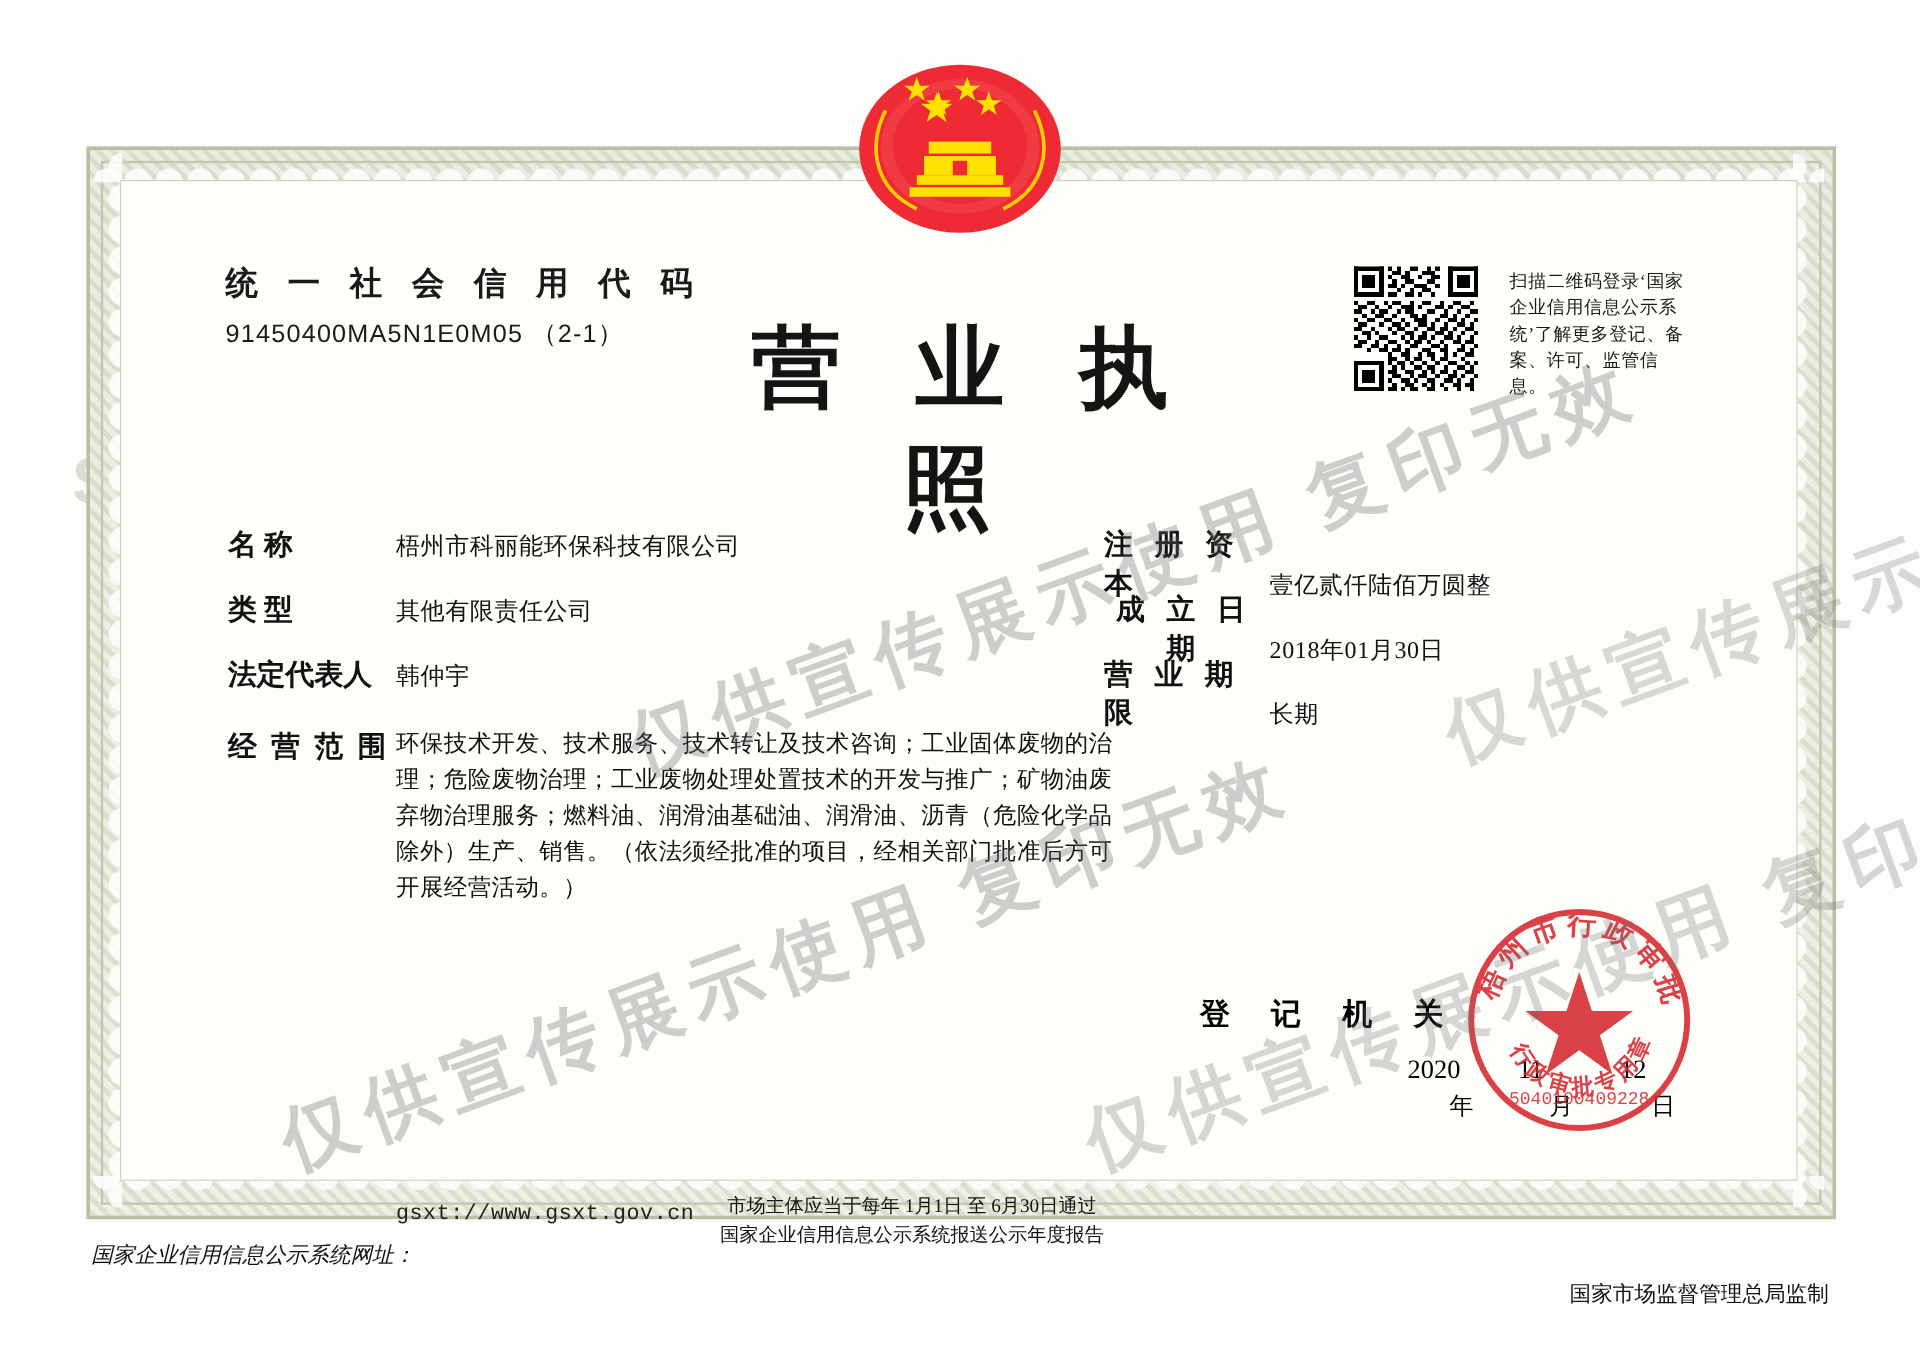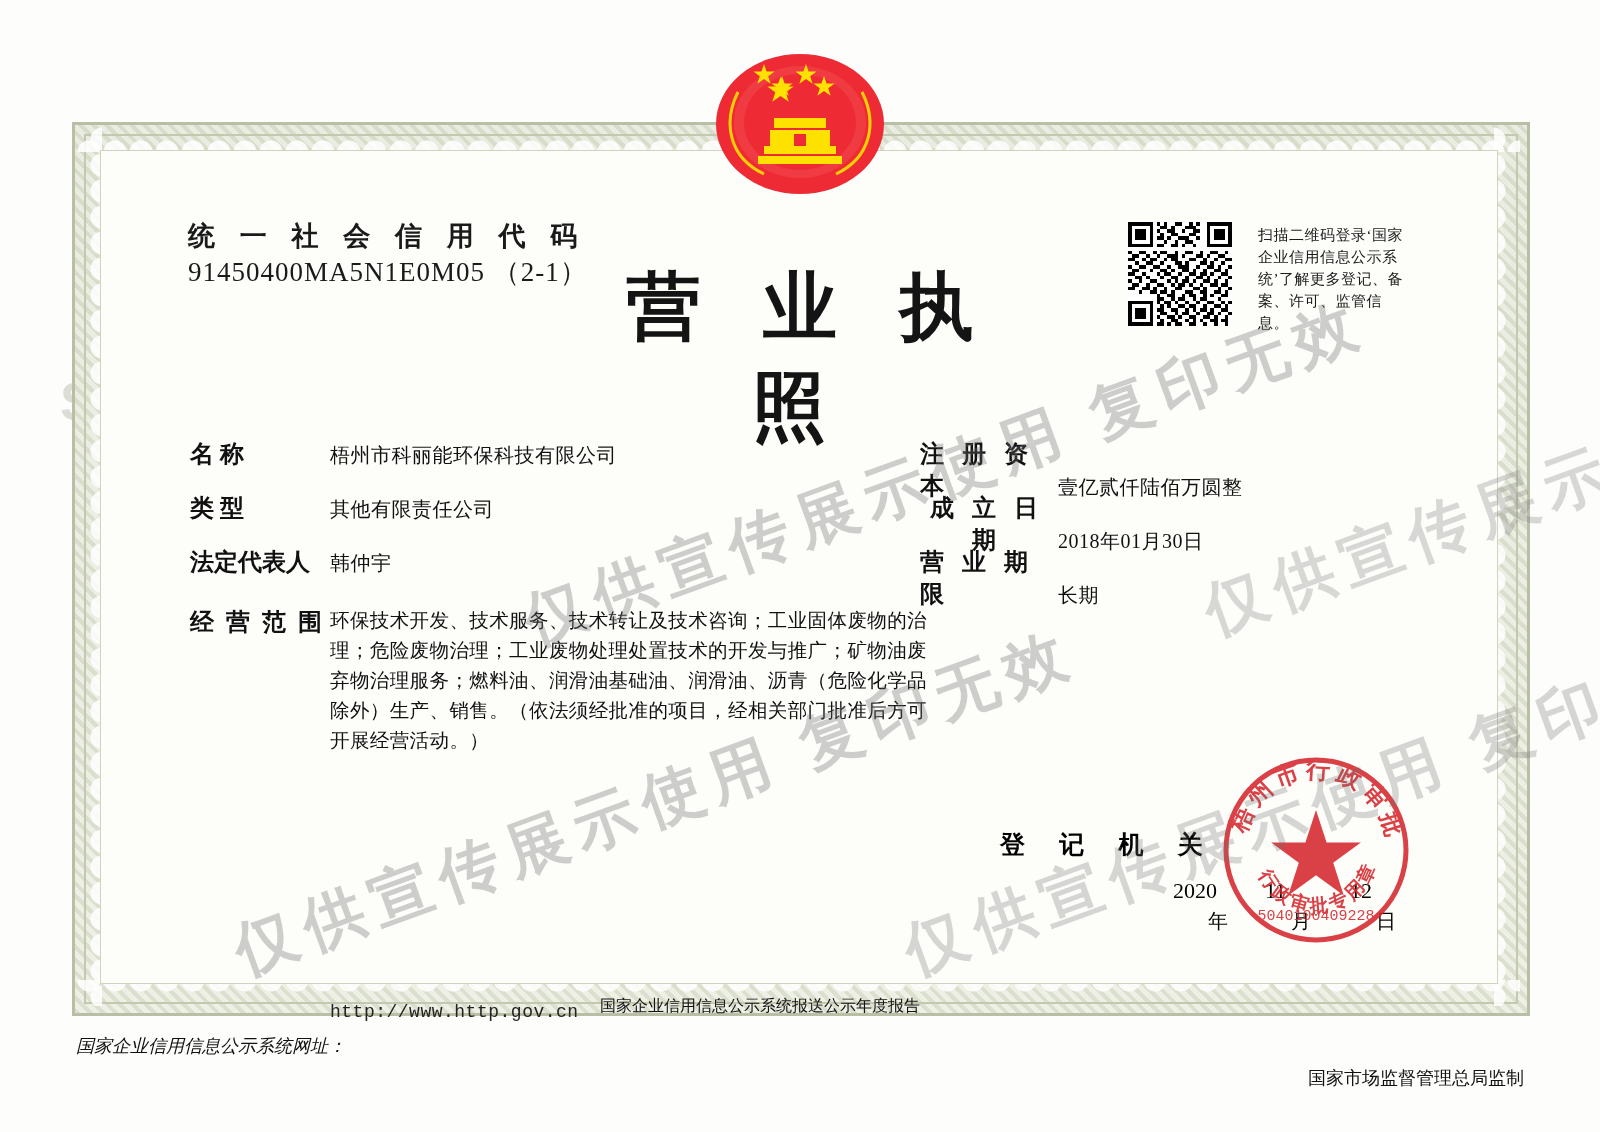--- a/index.html
+++ b/index.html
@@ -63,22 +63,22 @@
   
   .code-block{
     position:absolute;left:188px;top:218px;
     color:#1a1a1a;
   }
   .code-title{
     font-size:27px;letter-spacing:9px;font-weight:700;
     font-family:"Liberation Serif", serif;
   }
   .code-value{
-    font-size:27px;letter-spacing:1px;
-    font-family:Liberation Serif, serif;
+    margin-top:10px;font-size:21px;letter-spacing:1px;
+    font-family:Liberation Sans, sans-serif;
   }
 
   
   .main-title{
     position:absolute;left:560px;top:258px;width:480px;
     text-align:center;
     font-size:74px;font-weight:700;letter-spacing:22px;
     text-indent:22px;
     color:#141414;
     font-family:"Liberation Serif", serif;
@@ -510,22 +510,23 @@
           <textPath href="#arcTop" startOffset="7%">梧州市行政审批局</textPath>
         </text>
         <text font-size="19" font-weight="700" fill="#d6282f" letter-spacing="3" font-family="Liberation Serif, serif">
           <textPath href="#arcBottom" startOffset="13%">行政审批专用章</textPath>
         </text>
         <text x="98" y="168" font-size="15" fill="#d6282f" text-anchor="middle" font-family="Liberation Mono, monospace">5040100409228</text>
       </g>
     </svg>
   </div>
 
-  <div class="url">http://www.http.gov.cn</div>
+  <div class="url">gsxt://www.gsxt.gov.cn</div>
   <div class="footer-center">
+    <div>市场主体应当于每年 1月1日 至 6月30日通过</div>
     <div>国家企业信用信息公示系统报送公示年度报告</div>
   </div>
   <div class="foot-left">国家企业信用信息公示系统网址：</div>
   <div class="foot-right">国家市场监督管理总局监制</div>
 
   <div class="wm wm-diag" style="left:210px;top:760px;">仅供宣传展示使用 复印无效</div>
   <div class="wm wm-diag" style="left:500px;top:430px;">仅供宣传展示使用 复印无效</div>
   <div class="wm wm-diag" style="left:880px;top:760px;opacity:.85;">仅供宣传展示使用 复印无效</div>
   <div class="wm wm-diag" style="left:1180px;top:420px;opacity:.8;">仅供宣传展示使用 复印无效</div>
 

